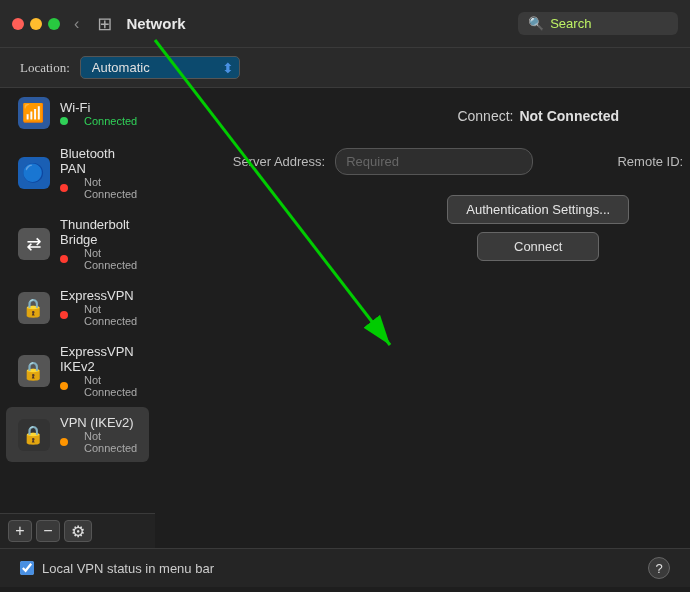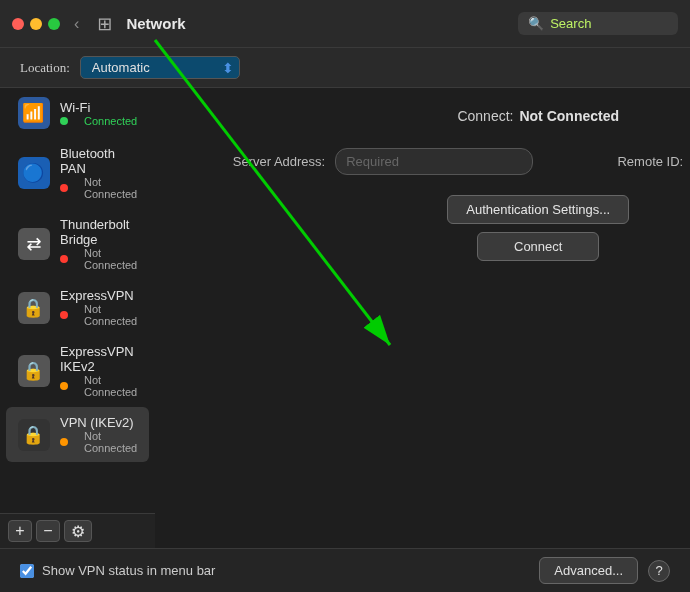--- a/index.html
+++ b/index.html
@@ -472,19 +472,18 @@
         <button class="btn-auth">Authentication Settings...</button>
         <button class="btn-connect">Connect</button>
       </div>
 
     </div>
   </div>
 
   <div class="bottom-bar">
     <div class="checkbox-row">
       <input type="checkbox" class="checkbox-native" checked="" style="">
-      <label class="checkbox-label">Show VPN status in menu bar</label>
-    </div>
-    <button class="btn-advanced">Advanced...</button>
+      <label class="checkbox-label">Local VPN status in menu bar</label>
+    </div>
     <button class="btn-question">?</button>
   </div>
 
 </div>
 
 </body></html>

